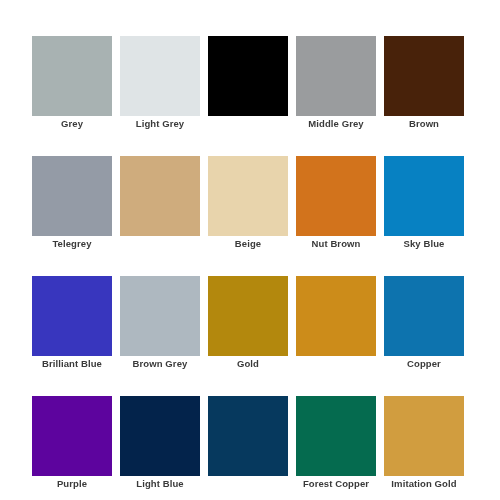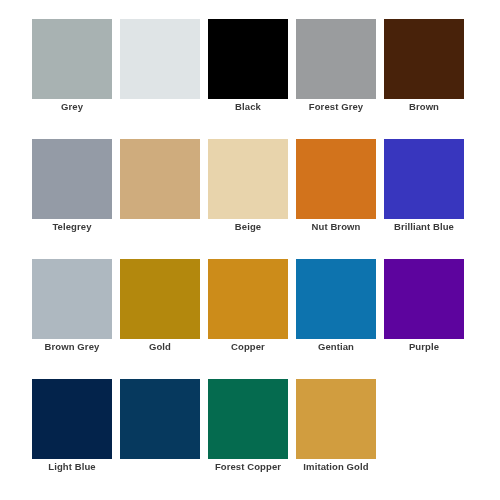--- a/index.html
+++ b/index.html
@@ -18,21 +18,21 @@
   #chart-root {
     position: relative;
     width: 500px;
     height: 500px;
     background: #ffffff;
     box-sizing: border-box;
   }
   #swatch-grid {
     position: absolute;
     left: 32px;
-    top: 19px;
+    top: 36px;
     display: grid;
     grid-template-columns: repeat(5, 80px);
     grid-template-rows: repeat(4, 80px);
     column-gap: 8px;
     row-gap: 40px;
   }
   .swatch-cell {
     position: relative;
     width: 80px;
     height: 80px;
@@ -60,28 +60,28 @@
 <body>
 
 <div id="chart-root">
   <div id="swatch-grid">
       <div class="swatch-cell">
         <div class="swatch-chip" style="background-color: rgb(168, 178, 178);"></div>
         <div class="swatch-label">Grey</div>
       </div>
       <div class="swatch-cell">
         <div class="swatch-chip" style="background-color: rgb(223, 228, 230);"></div>
+        <div class="swatch-label">Light Grey</div>
       </div>
       <div class="swatch-cell">
         <div class="swatch-chip" style="background-color: rgb(0, 0, 0);"></div>
-        <div class="swatch-label">Black</div>
       </div>
       <div class="swatch-cell">
         <div class="swatch-chip" style="background-color: rgb(154, 156, 158);"></div>
-        <div class="swatch-label">Forest Grey</div>
+        <div class="swatch-label">Middle Grey</div>
       </div>
       <div class="swatch-cell">
         <div class="swatch-chip" style="background-color: rgb(72, 34, 10);"></div>
         <div class="swatch-label">Brown</div>
       </div>
       <div class="swatch-cell">
         <div class="swatch-chip" style="background-color: rgb(148, 155, 166);"></div>
         <div class="swatch-label">Telegrey</div>
       </div>
       <div class="swatch-cell">
@@ -89,38 +89,41 @@
       </div>
       <div class="swatch-cell">
         <div class="swatch-chip" style="background-color: rgb(232, 212, 172);"></div>
         <div class="swatch-label">Beige</div>
       </div>
       <div class="swatch-cell">
         <div class="swatch-chip" style="background-color: rgb(210, 115, 28);"></div>
         <div class="swatch-label">Nut Brown</div>
       </div>
       <div class="swatch-cell">
+        <div class="swatch-chip" style="background-color: rgb(7, 129, 194);"></div>
+        <div class="swatch-label">Sky Blue</div>
+      </div>
+      <div class="swatch-cell">
         <div class="swatch-chip" style="background-color: rgb(56, 54, 190);"></div>
         <div class="swatch-label">Brilliant Blue</div>
       </div>
       <div class="swatch-cell">
         <div class="swatch-chip" style="background-color: rgb(174, 184, 192);"></div>
         <div class="swatch-label">Brown Grey</div>
       </div>
       <div class="swatch-cell">
         <div class="swatch-chip" style="background-color: rgb(179, 136, 13);"></div>
         <div class="swatch-label">Gold</div>
       </div>
       <div class="swatch-cell">
         <div class="swatch-chip" style="background-color: rgb(204, 140, 26);"></div>
-        <div class="swatch-label">Copper</div>
       </div>
       <div class="swatch-cell">
         <div class="swatch-chip" style="background-color: rgb(13, 115, 174);"></div>
-        <div class="swatch-label">Gentian</div>
+        <div class="swatch-label">Copper</div>
       </div>
       <div class="swatch-cell">
         <div class="swatch-chip" style="background-color: rgb(93, 4, 158);"></div>
         <div class="swatch-label">Purple</div>
       </div>
       <div class="swatch-cell">
         <div class="swatch-chip" style="background-color: rgb(3, 35, 75);"></div>
         <div class="swatch-label">Light Blue</div>
       </div>
       <div class="swatch-cell">

